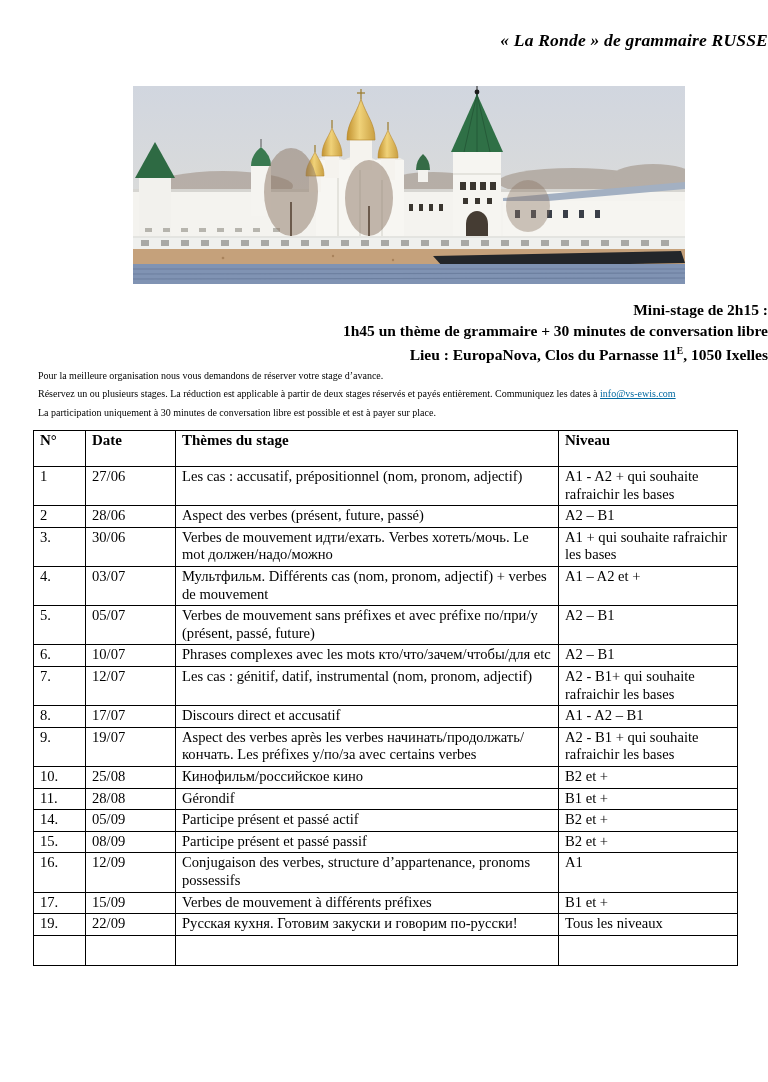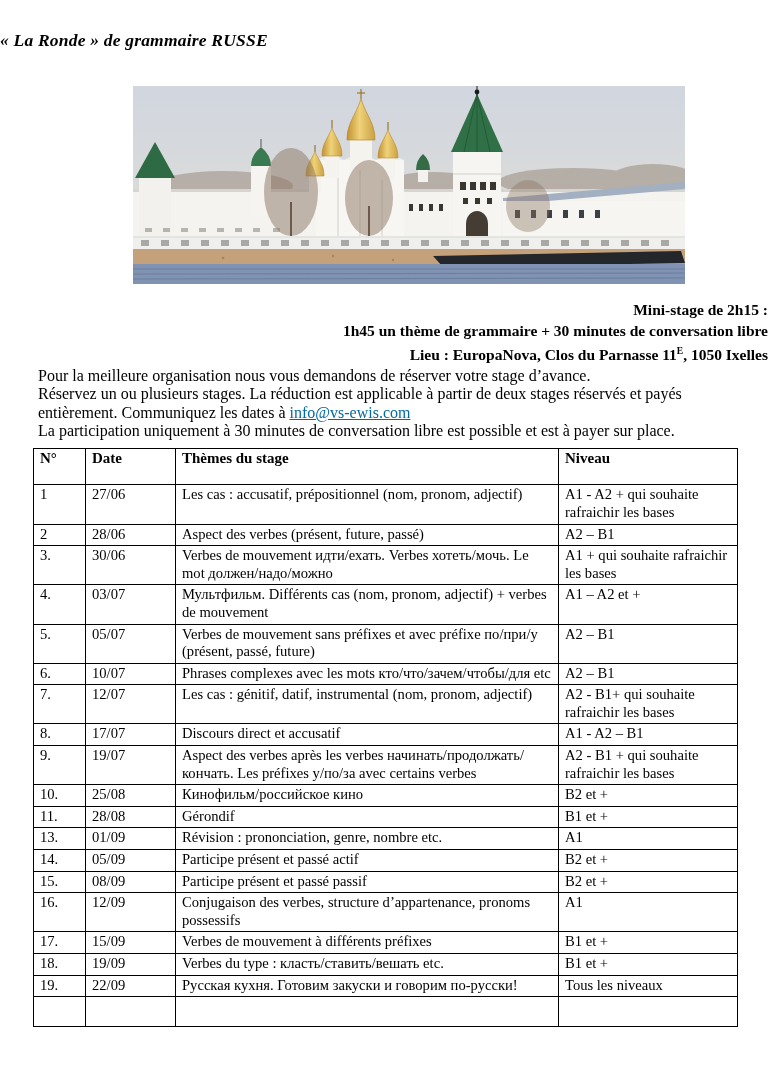--- a/index.html
+++ b/index.html
@@ -1,27 +1,27 @@
 <!DOCTYPE html>
 <html><head>
 <meta charset="utf-8">
 <style>
   html,body{margin:0;padding:0;background:#ffffff;width:768px;height:1082px;overflow:hidden;}
   body{font-family:"Liberation Serif","DejaVu Serif",serif;color:#000;}
   .page{position:relative;width:768px;height:1082px;}
 
-  .doc-title{margin-top:30px;text-align:left;font-size:17.5px;font-weight:bold;font-style:italic;letter-spacing:.2px;}
+  .doc-title{margin-top:30px;text-align:right;font-size:17.5px;font-weight:bold;font-style:italic;letter-spacing:.2px;}
 
   .photo-wrap{margin:35px 0 0 133px;width:552px;height:198px;line-height:0;}
   .photo-wrap svg{width:552px;height:198px;display:block;}
 
   .info-block{margin-top:15px;text-align:right;font-weight:bold;font-size:15.5px;line-height:21px;}
   .info-block sup{font-size:9.5px;font-weight:bold;}
 
-  .intro{margin:2px 28px 0 38px;font-size:16px;line-height:18.3px;}
+  .intro{margin:2px 28px 0 38px;font-size:10px;line-height:18.3px;}
   .intro a{color:#0369a1;text-decoration:underline;}
 
   table.stage{border-collapse:collapse;margin:8px 0 0 33px;width:704px;table-layout:fixed;}
   table.stage th,table.stage td{border:1px solid #000;vertical-align:top;padding:1px 5px 2px 6px;font-size:14.6px;line-height:17.6px;text-align:left;overflow:hidden;}
   table.stage th{font-size:15px;height:32px;font-weight:bold;}
   col.c-num{width:52px;}
   col.c-date{width:90px;}
   col.c-theme{width:383px;}
   col.c-niveau{width:179px;}
   .it{}
@@ -292,26 +292,20 @@
           <td><span>Кинофильм/российское кино</span></td>
           <td><span>B2 et +</span></td>
         </tr>
         <tr>
           <td><span>11.</span></td>
           <td><span>28/08</span></td>
           <td><span>Gérondif</span></td>
           <td><span>B1 et +</span></td>
         </tr>
         <tr>
-          <td><span>13.</span></td>
-          <td><span>01/09</span></td>
-          <td><span>Révision : prononciation, genre, nombre etc.</span></td>
-          <td><span>A1</span></td>
-        </tr>
-        <tr>
           <td><span>14.</span></td>
           <td><span>05/09</span></td>
           <td><span>Participe présent et passé actif</span></td>
           <td><span>B2 et +</span></td>
         </tr>
         <tr>
           <td><span>15.</span></td>
           <td><span>08/09</span></td>
           <td><span>Participe présent et passé passif</span></td>
           <td><span>B2 et +</span></td>
@@ -322,26 +316,20 @@
           <td><span>Conjugaison des verbes, structure d’appartenance, pronoms possessifs</span></td>
           <td><span>A1</span></td>
         </tr>
         <tr>
           <td><span>17.</span></td>
           <td><span>15/09</span></td>
           <td><span>Verbes de mouvement à différents préfixes</span></td>
           <td><span>B1 et +</span></td>
         </tr>
         <tr>
-          <td><span>18.</span></td>
-          <td><span>19/09</span></td>
-          <td><span>Verbes du type : </span><span class="it">класть/ставить/вешать</span><span> etc.</span></td>
-          <td><span>B1 et +</span></td>
-        </tr>
-        <tr>
           <td><span>19.</span></td>
           <td><span>22/09</span></td>
           <td><span>Русская кухня. Готовим закуски и говорим по-русски!</span></td>
           <td><span>Tous les niveaux</span></td>
         </tr>
         <tr>
           <td><span></span></td>
           <td><span></span></td>
           <td></td>
           <td><span></span></td>

